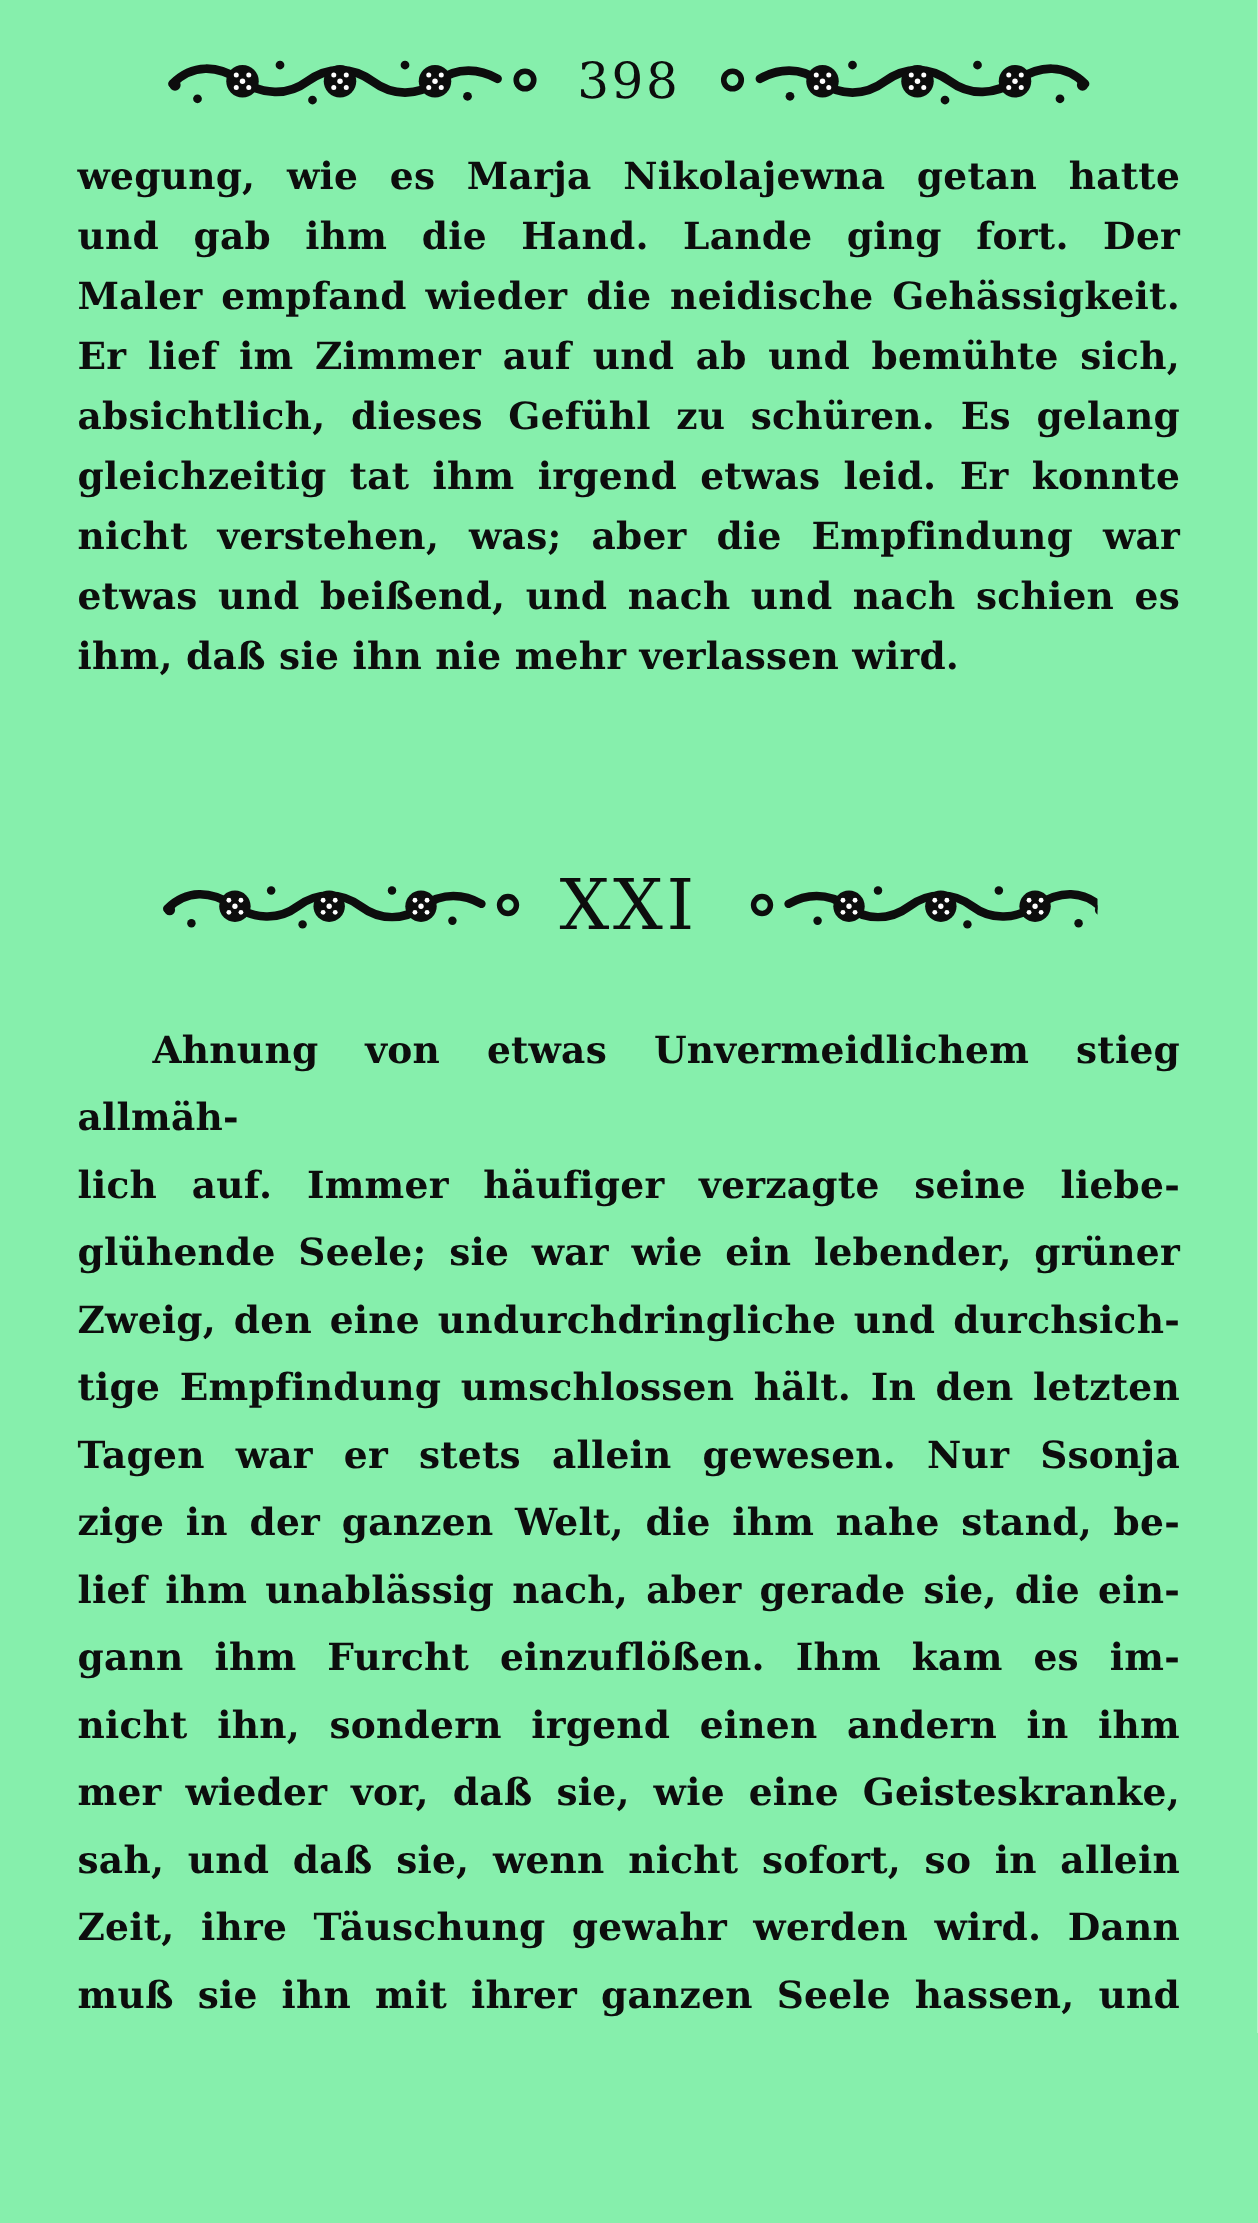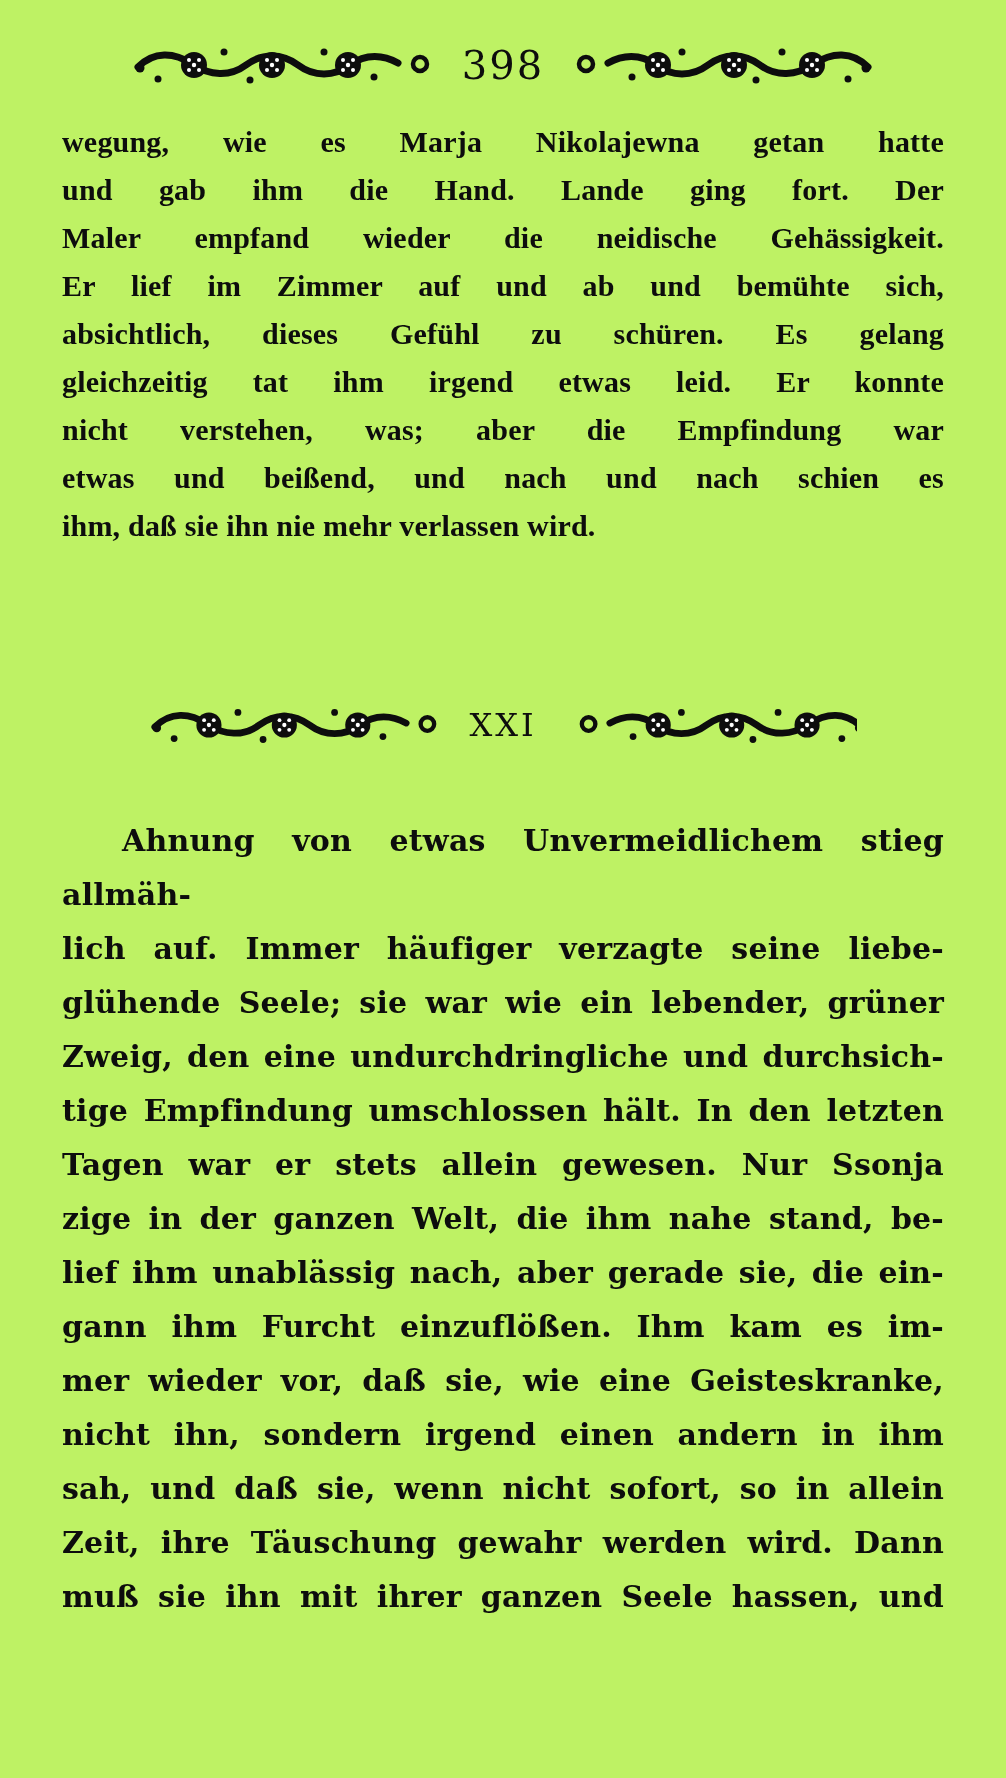--- a/index.html
+++ b/index.html
@@ -12,46 +12,46 @@
     height: 1778px;
     overflow: hidden;
     font-family: "DejaVu Serif", "Liberation Serif", serif;
     color: #0d0d0d;
   }
   .page {
     box-sizing: border-box;
     width: 1006px;
     height: 1778px;
     padding: 36px 62px 0 62px;
-    background: #bef264;
+    background: #86efac;
   }
   .rule-row {
     display: flex;
     align-items: center;
     justify-content: center;
     gap: 26px;
     height: 58px;
   }
   .page-number {
     font-size: 40px;
     letter-spacing: 2px;
     line-height: 1;
     padding: 0 4px;
     white-space: nowrap;
   }
   .chapter-heading {
-    font-size: 32px;
+    font-size: 56px;
     letter-spacing: 3px;
     line-height: 1;
     padding: 0 4px;
     white-space: nowrap;
   }
   .ornament { flex: 0 0 auto; }
   .ornament svg { display: block; }
-  .text-block { margin-top: 24px; font-family: Liberation Serif, serif; }
+  .text-block { margin-top: 24px; }
   .para .line {
     font-weight: bold;
     font-size: 30px;
     line-height: 48px;
     text-align: justify;
     text-align-last: justify;
     letter-spacing: 0.2px;
   }
   .para.para2 .line { line-height: 54px; }
   .para.end-left .line:last-child { text-align-last: left; }
@@ -151,21 +151,21 @@
     <div class="para para2 indent-first">
         <div class="line">Ahnung von etwas Unvermeidlichem stieg allmäh-</div>
         <div class="line">lich auf.  Immer häufiger verzagte seine liebe-</div>
         <div class="line">glühende Seele; sie war wie ein lebender, grüner</div>
         <div class="line">Zweig, den eine undurchdringliche und durchsich-</div>
         <div class="line">tige Empfindung umschlossen hält.  In den letzten</div>
         <div class="line">Tagen war er stets allein gewesen.  Nur Ssonja</div>
         <div class="line">zige in der ganzen Welt, die ihm nahe stand, be-</div>
         <div class="line">lief ihm unablässig nach, aber gerade sie, die ein-</div>
         <div class="line">gann ihm Furcht einzuflößen.  Ihm kam es im-</div>
+        <div class="line">nicht ihn, sondern irgend einen andern in ihm</div>
         <div class="line">mer wieder vor, daß sie, wie eine Geisteskranke,</div>
-        <div class="line">nicht ihn, sondern irgend einen andern in ihm</div>
         <div class="line">sah, und daß sie, wenn nicht sofort, so in allein</div>
         <div class="line">Zeit, ihre Täuschung gewahr werden wird. Dann</div>
         <div class="line">muß sie ihn mit ihrer ganzen Seele hassen, und</div>
       </div>
   </div>
 
 </div>
 
 </body></html>

